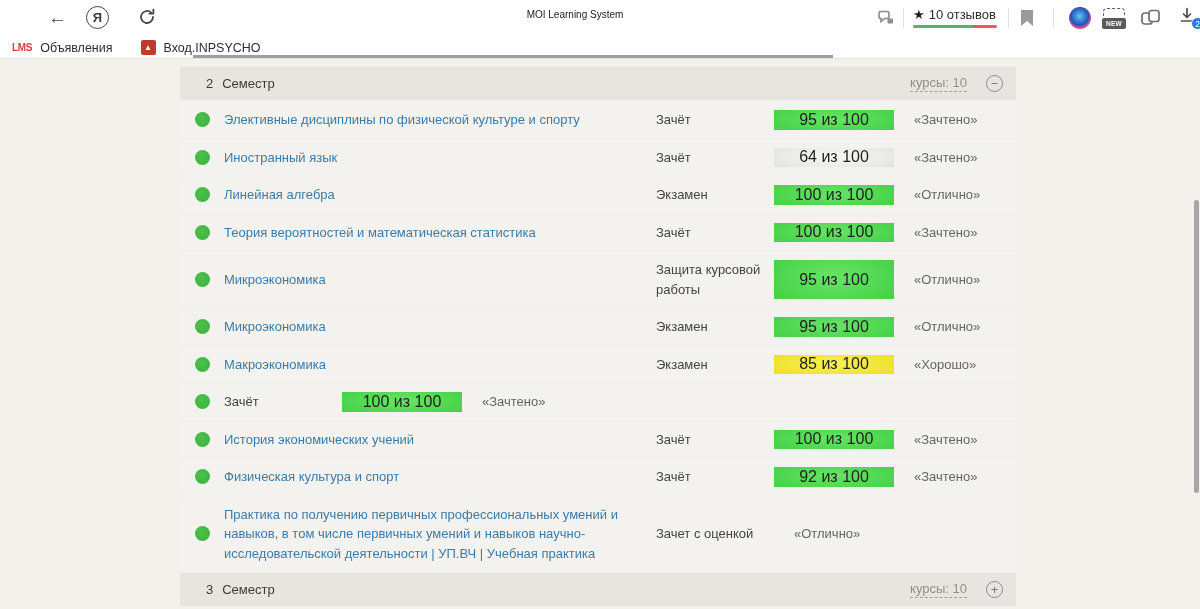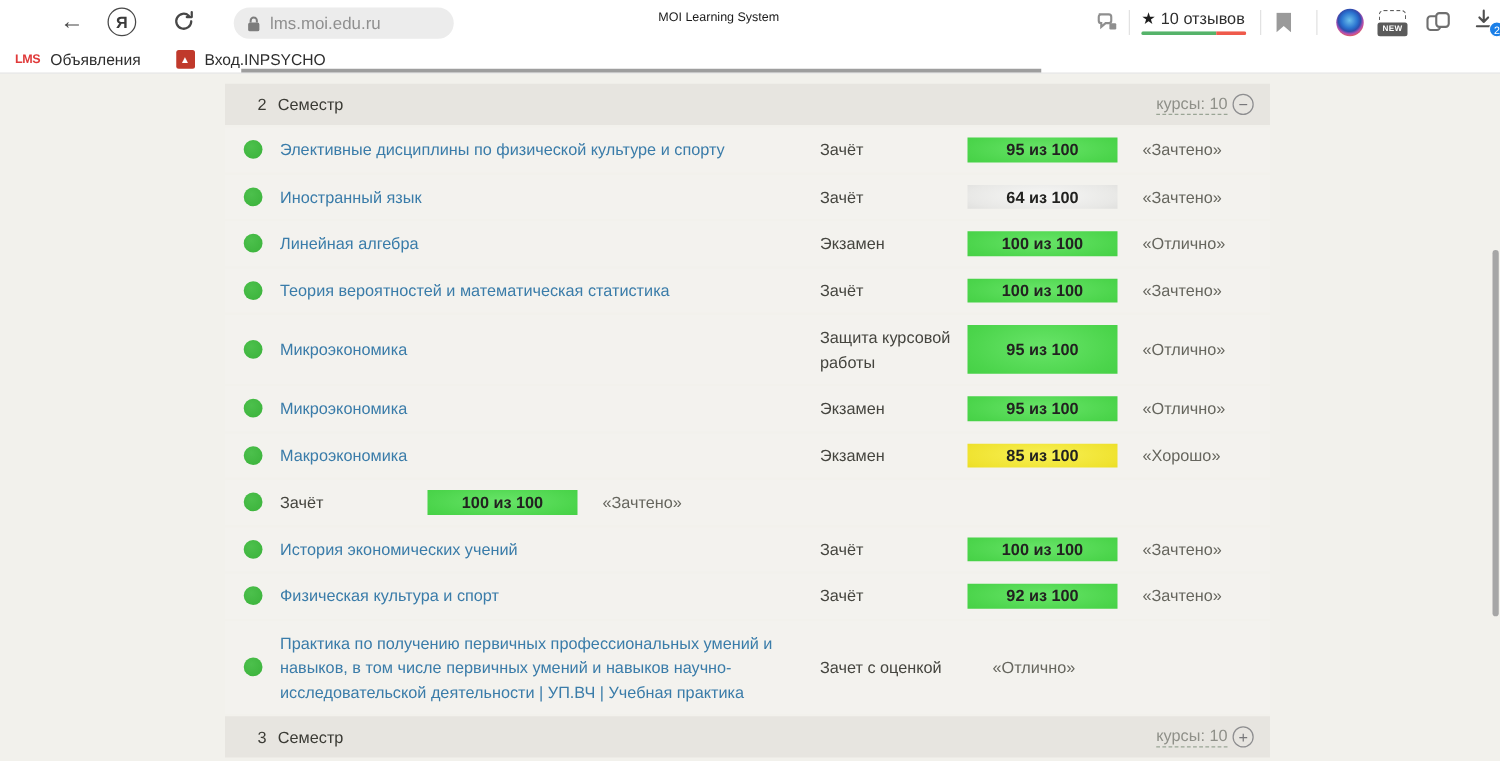--- a/index.html
+++ b/index.html
@@ -51,36 +51,36 @@
 
   
   .page { position:absolute; left:0; top:59px; width:1200px; height:550px; background:#f2f1ec; overflow:hidden; }
   .gradestable { position:absolute; left:180px; top:8px; width:836px; }
 
   .sem-row { height:33px; background:#e7e5e0; display:flex; align-items:center;
     padding:0 13px 0 26px; }
   .sem-row .num { font-size:13px; color:#3b3b35; }
   .sem-row .word { font-size:13px; color:#3b3b35; margin-left:9px; }
   .sem-row .spacer { flex:1; }
-  .courses-toggle { display:flex; align-items:center; gap:4px; cursor:pointer; }
+  .courses-toggle { display:flex; align-items:center; gap:19px; cursor:pointer; }
   .courses-lbl { font-size:13px; color:#8f9089; border-bottom:1px dashed #9aa595; padding-bottom:1px; }
   .circle-ic { width:17px; height:17px; border:1.5px solid #8e8e90; border-radius:50%;
     display:flex; align-items:center; justify-content:center; font-size:13px; color:#77777a; line-height:1; }
 
   .rows-list { display:flex; flex-direction:column; gap:2px; padding:2px 0; }
   .row { display:flex; align-items:center; background:#f3f2ee; min-height:21px; padding:8px 0; }
   .c-dot { width:44px; display:flex; align-items:center; justify-content:center; }
   .dot { width:15px; height:15px; border-radius:50%;
     background:radial-gradient(circle at 40% 35%, #4cc04c 0%, #3ab23a 100%); }
   .c-title { width:432px; padding-right:14px; }
   .c-title .link { font-size:13px; color:#3a7ca9; text-decoration:none; line-height:1.5; }
   .c-type { width:118px; font-size:13px; color:#45453f; line-height:1.5; padding-right:8px; }
   .c-score { width:120px; align-self:stretch; display:flex; }
   .badge { flex:1; display:flex; align-items:center; justify-content:center;
-    font-size:13px; font-weight:700; color:#222220; }
+    font-size:16px; font-weight:400; color:#222220; }
   .badge-green { background:radial-gradient(ellipse 90% 120% at 50% 45%, #68e468 0%, #4cd54c 55%, #3cc93c 100%); }
   .badge-gray  { background:radial-gradient(ellipse 90% 120% at 50% 45%, #f7f7f6 0%, #e8e8e6 55%, #d3d3d1 100%); }
   .badge-yellow{ background:radial-gradient(ellipse 90% 120% at 50% 45%, #f8f055 0%, #efe22e 60%, #e0d214 100%); }
   .c-grade { width:122px; padding-left:20px; font-size:13px; color:#66665e; }
 
   .scrollthumb { position:absolute; right:1px; top:200px; width:5px; height:293px;
     background:#a6a6a6; border-radius:3px; z-index:9; cursor:grab; }
 </style>
 </head>
 <body>
@@ -90,27 +90,20 @@
   <span class="abs ylogo" style="left:86px; top:6px;">
     <span>Я</span>
   </span>
   <span class="abs" style="left:137px; top:7px;">
     <svg width="20" height="20" viewBox="0 0 20 20">
       <path d="M16 10a6 6 0 1 1-1.9-4.4" fill="none" stroke="#474747" stroke-width="1.8" stroke-linecap="round"></path>
       <path d="M16.4 2.6v4h-4" fill="none" stroke="#474747" stroke-width="1.8" stroke-linecap="round" stroke-linejoin="round"></path>
     </svg>
   </span>
 
-  <div class="abs addr">
-    <svg width="12" height="14" viewBox="0 0 12 14">
-      <rect x="1.5" y="6" width="9" height="7" rx="1.5" fill="#7d7d7d"></rect>
-      <path d="M3.5 6V4.5a2.5 2.5 0 0 1 5 0V6" fill="none" stroke="#7d7d7d" stroke-width="1.6"></path>
-    </svg>
-    <span class="url">lms.moi.edu.ru</span>
-  </div>
 
   <div class="abs ptitle">MOI Learning System</div>
 
   <span class="abs" style="left:876px; top:8px;">
     <svg width="20" height="20" viewBox="0 0 20 20">
       <path d="M3 3.5h8a2 2 0 0 1 2 2v3a2 2 0 0 1-2 2H8.5L5 13.5v-3H5a2 2 0 0 1-2-2v-3a2 2 0 0 1 2-2z" fill="none" stroke="#8f8f8f" stroke-width="1.7"></path>
       <rect x="11.5" y="10.5" width="5.5" height="5" rx="1" fill="#8f8f8f"></rect>
     </svg>
   </span>
   <span class="abs vsep" style="left:903px;"></span>

